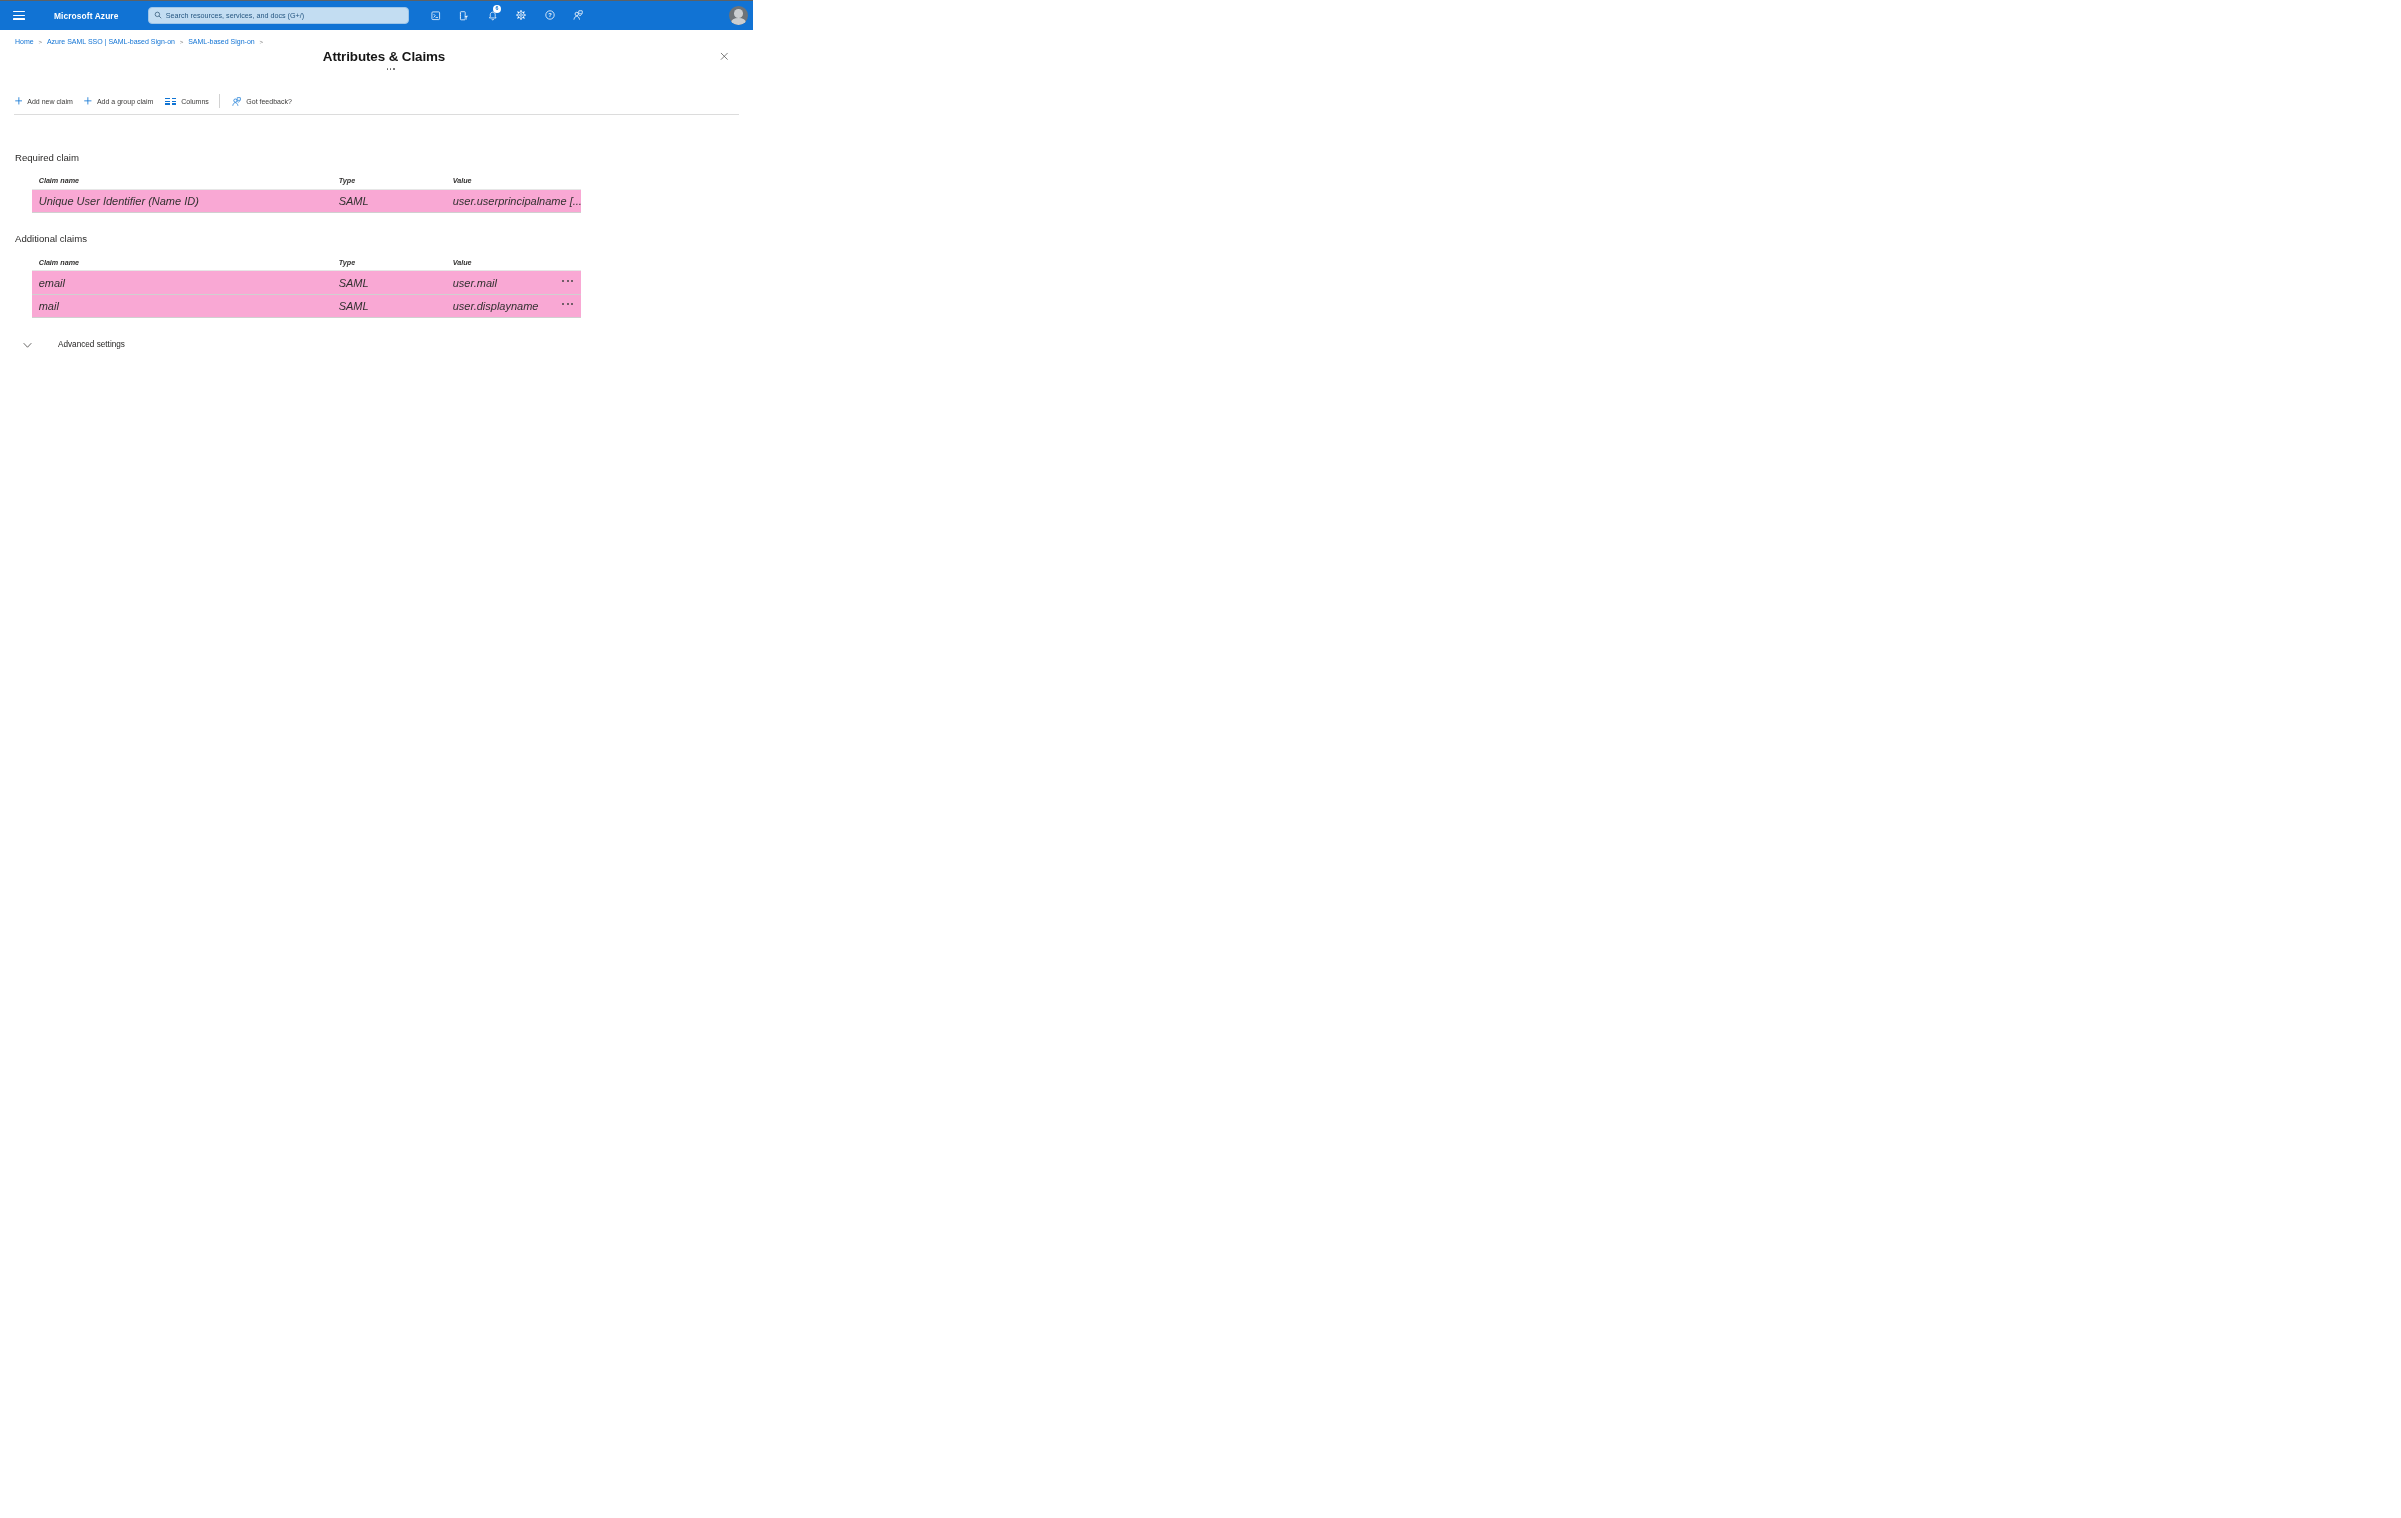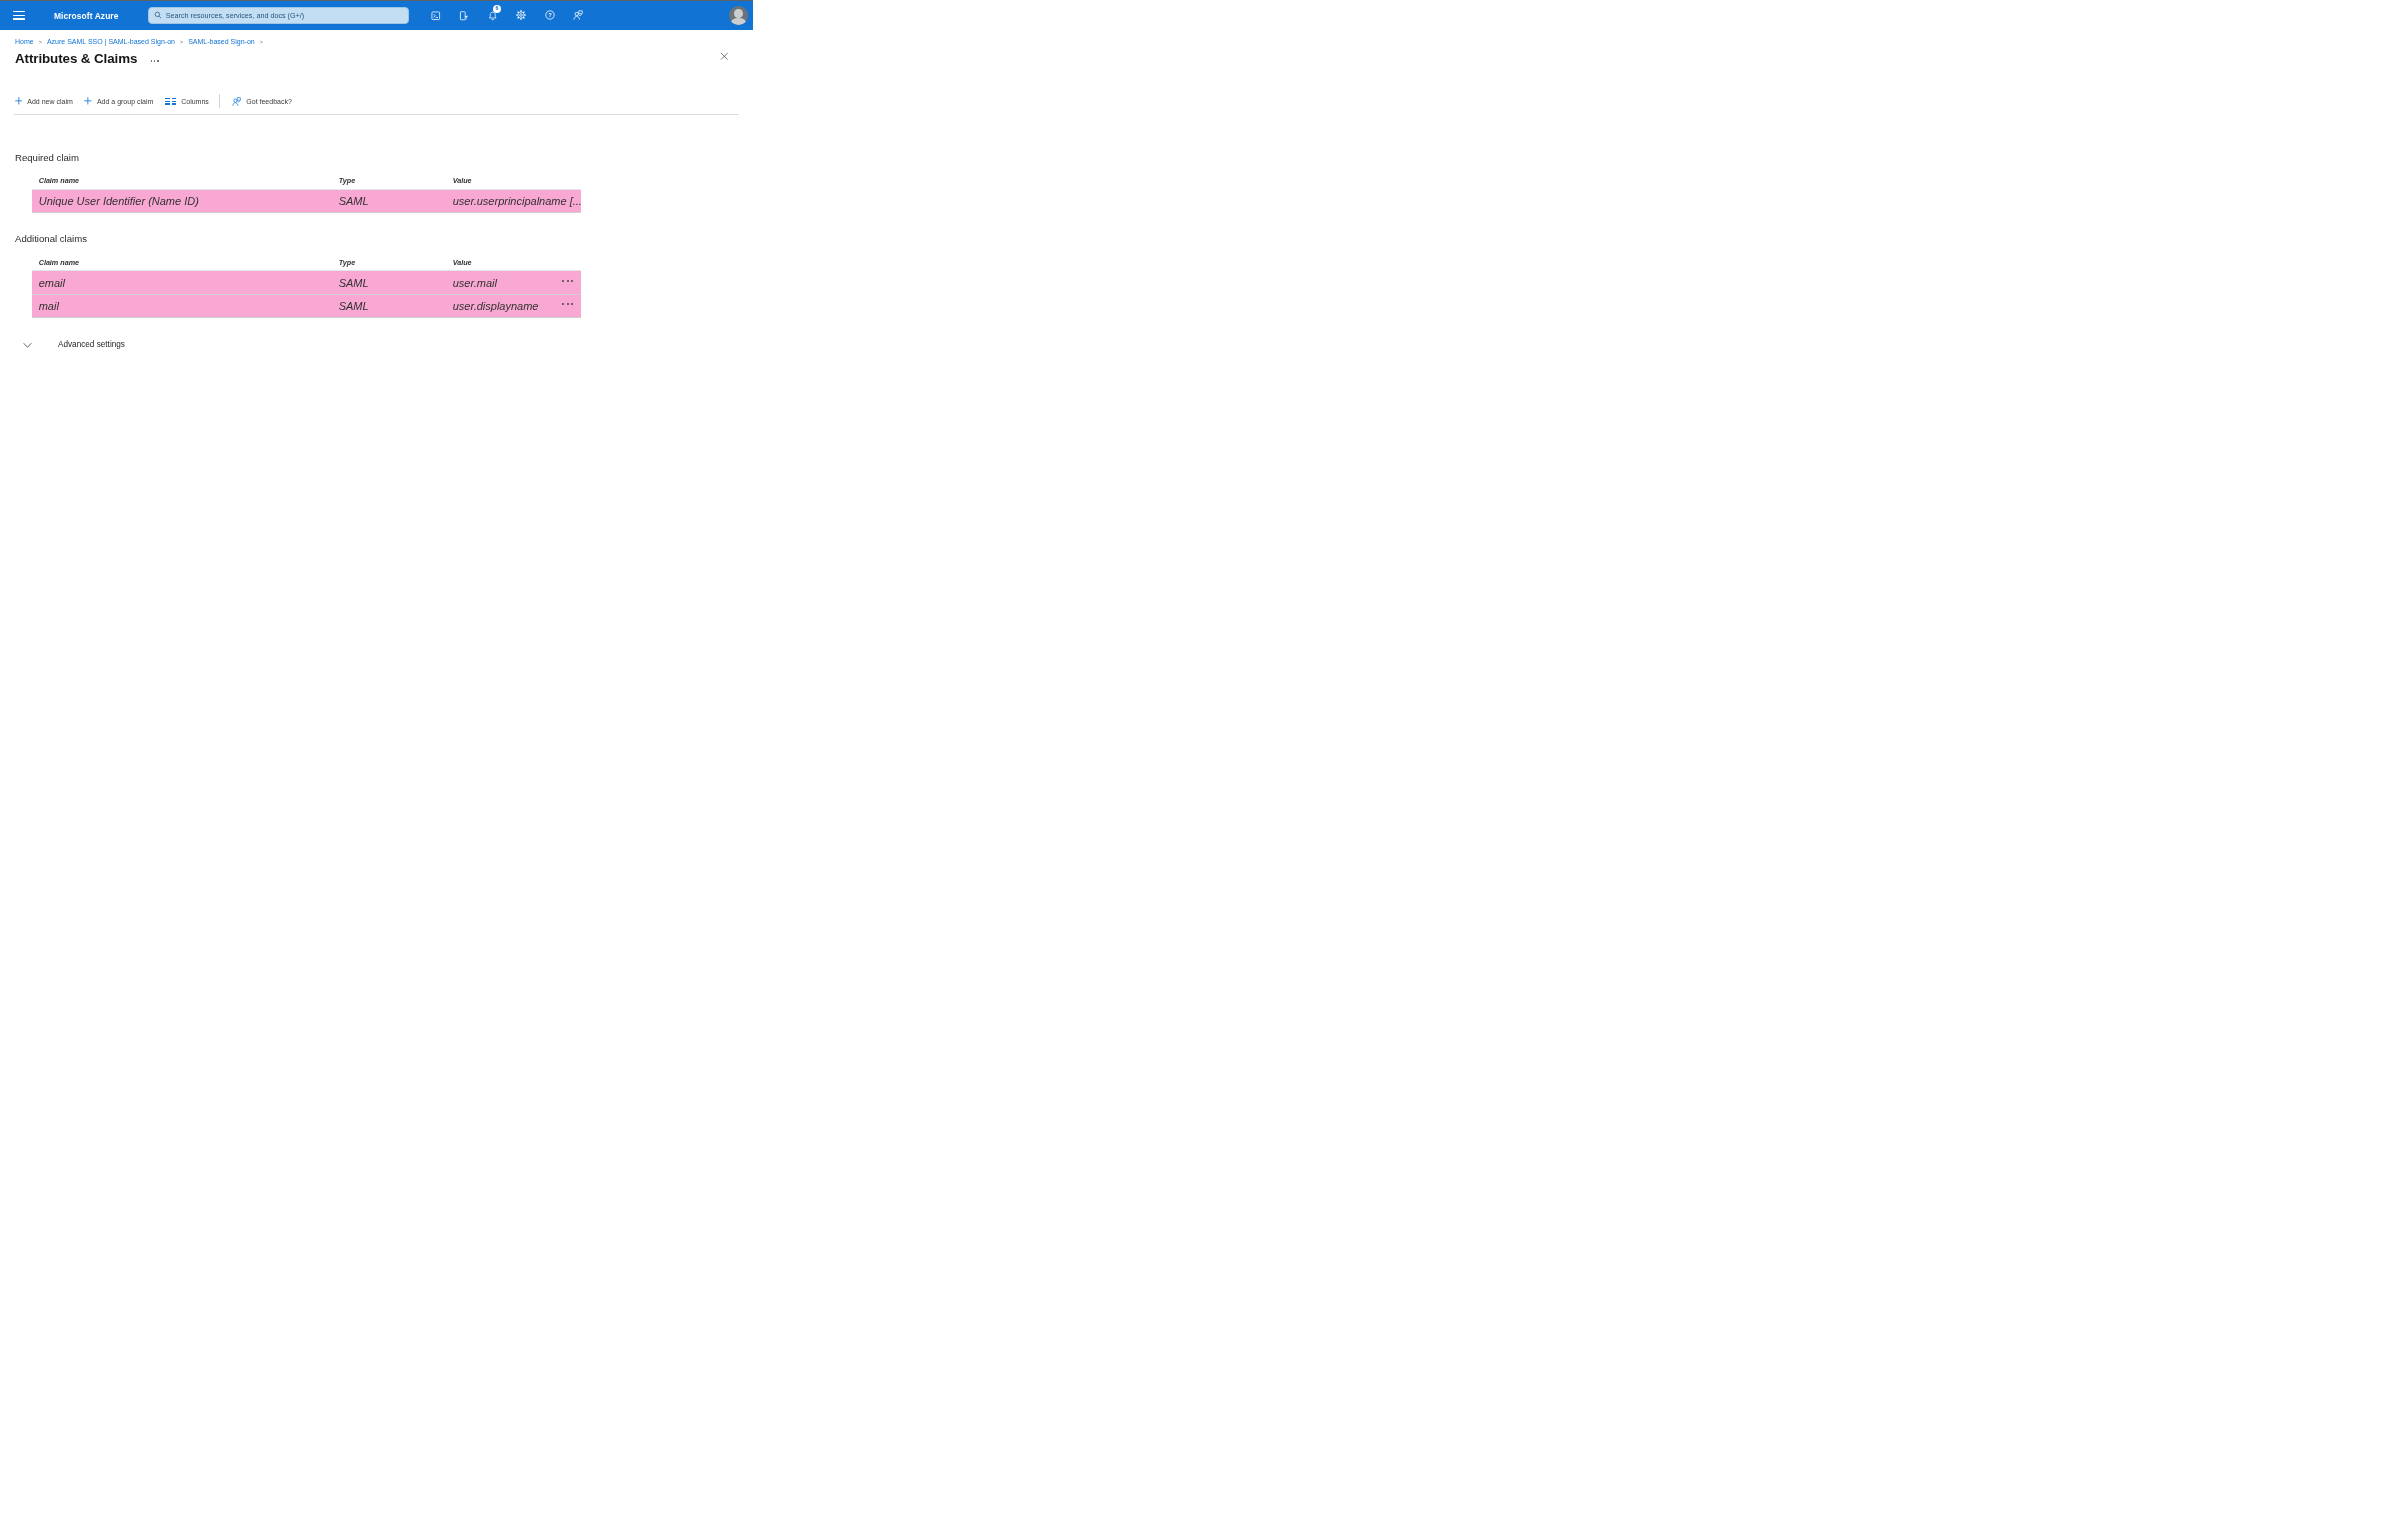--- a/index.html
+++ b/index.html
@@ -57,21 +57,21 @@
 
   
   .breadcrumb {
     margin:7.7px 0 0 15px; display:flex; align-items:center; gap:4.8px;
     font-size:7px; white-space:nowrap;
   }
   .breadcrumb a { color:#1173d4; text-decoration:none; cursor:pointer; }
   .crumb-sep { color:#7a7a7a; font-size:6.2px; }
 
   
-  .title-row { margin:4.8px 0 0 15px; display:flex; align-items:center; position:relative; height:19px; }
+  .title-row { margin:4.8px 0 0 15px; display:flex; align-items:center; position:relative; height:19px;flex-direction:column; }
   .page-title { font-size:13.4px; font-weight:bold; color:#161616; letter-spacing:-0.1px; }
   .title-menu { display:flex; gap:1.9px; margin-left:13.4px; margin-top:3.8px; background:none; border:none; cursor:pointer; }
   .title-menu i { width:1.4px; height:1.4px; border-radius:50%; background:#5f5f5f; display:block; }
   .close-btn {
     position:absolute; right:21.6px; top:0; width:13.4px; height:13.4px;
     background:none; border:none; cursor:pointer; display:flex; align-items:center; justify-content:center;
   }
 
   
   .toolbar { margin:24px 0 0 9px; display:flex; align-items:center; height:17.3px; }

